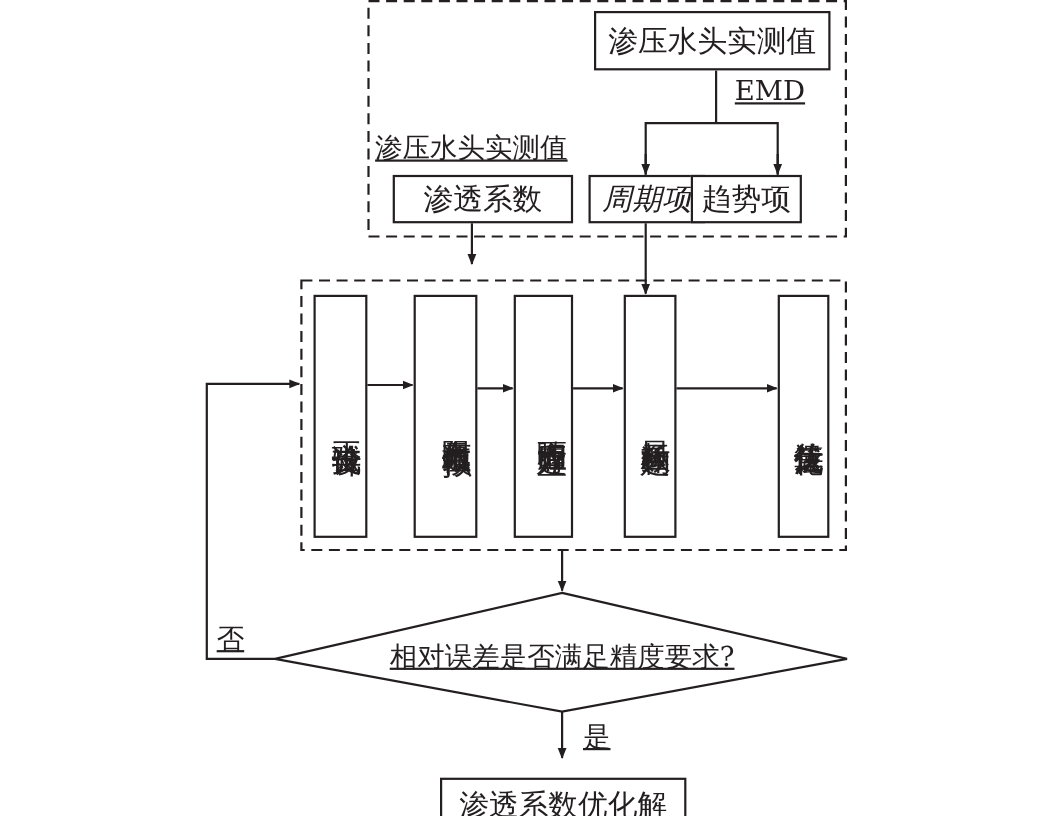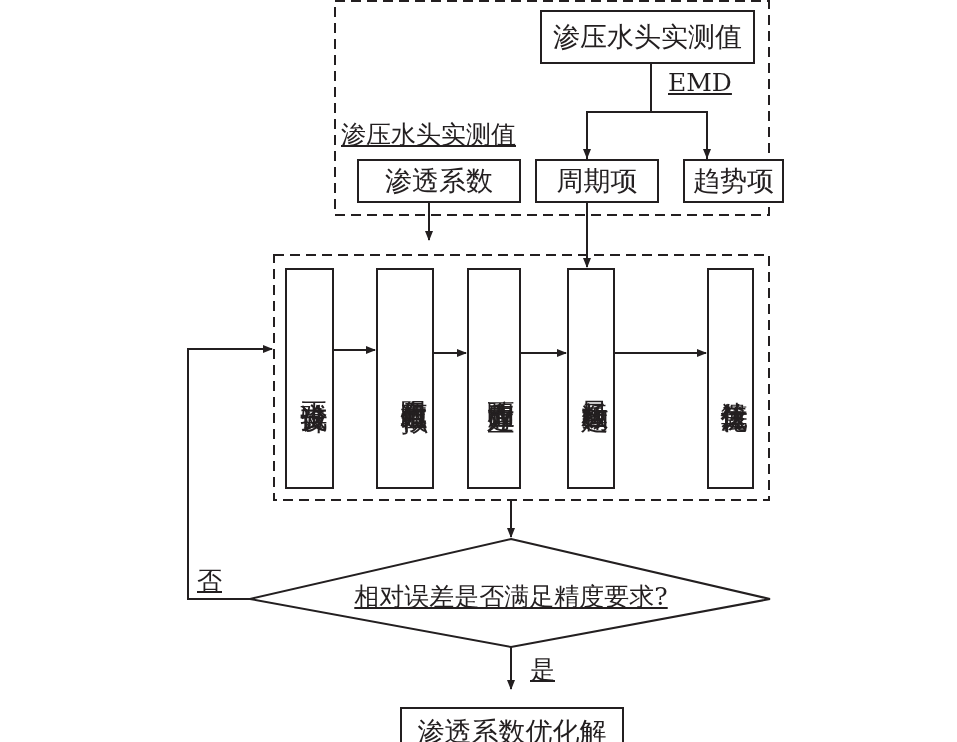--- a/index.html
+++ b/index.html
@@ -46,24 +46,24 @@
 </svg>
 
 <div class="box" style="left:540px;top:10px;width:215px;height:54px;">
     <span>渗压水头实测值</span>
   </div>
 <div class="lbl" style="left:668px;top:70px;">EMD</div>
 <div class="lbl" style="left:341px;top:122px;">渗压水头实测值</div>
 <div class="box" style="left:357px;top:159px;width:164px;height:44px;">
     <span>渗透系数</span>
   </div>
-<div class="box" style="left:535px;top:159px;width:124px;height:44px;">
+<div class="box" style="left:535px;top:159px;width:106px;height:44px;font-style:italic;">
     <span>周期项</span>
   </div>
-<div class="box" style="left:683px;top:159px;width:101px;height:44px;text-align:right;">
+<div class="box" style="left:628px;top:159px;width:101px;height:44px;text-align:right;">
     <span>趋势项</span>
   </div>
 
 <div class="vbox" style="left:285px;top:268px;width:49px;height:221px;">
     <span>正交试验设计</span>
   </div>
 <div class="vbox" style="left:376px;top:268px;width:58px;height:221px;">
     <span>有限元数值模拟</span>
   </div>
 <div class="vbox" style="left:467px;top:268px;width:54px;height:221px;">

